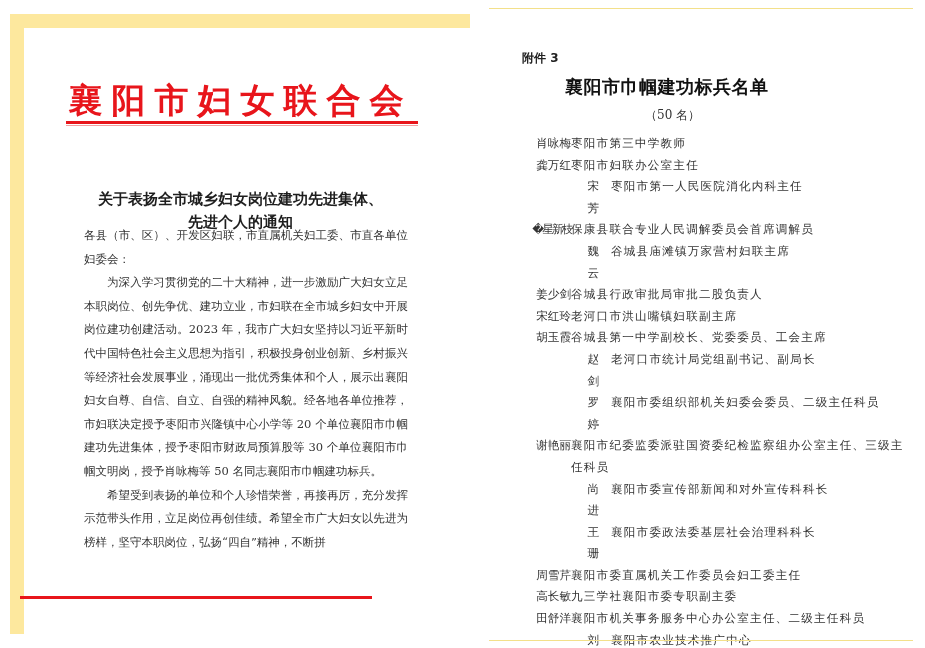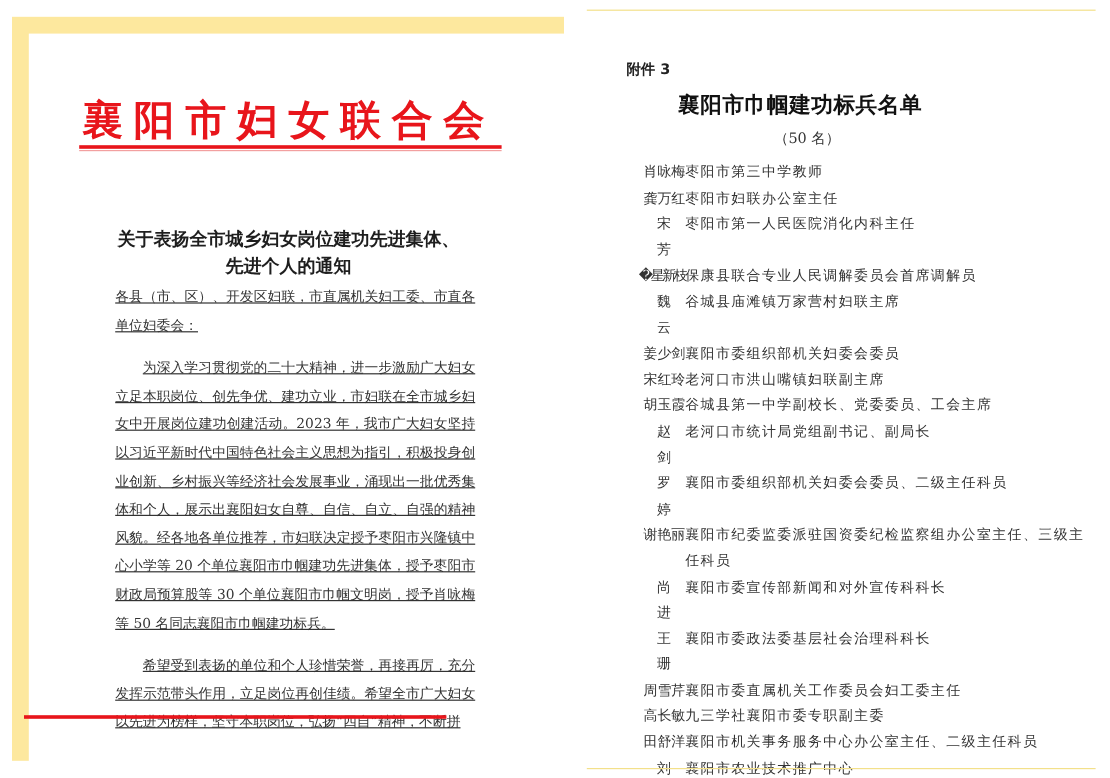--- a/index.html
+++ b/index.html
@@ -7,33 +7,33 @@
        font-family:"DejaVu Serif","Liberation Serif",serif;color:#2a2a2a;}
   .left-frame{position:absolute;left:10px;top:14px;width:460px;height:620px;background:#fde89e;}
   .left-page{position:absolute;left:24px;top:28px;width:433px;height:631px;background:#ffffff;padding-left:24px;}
   .org-title{position:absolute;left:0;top:50px;width:433px;text-align:center;color:#e8151b;
        font-family:"DejaVu Serif",serif;font-size:34px;font-weight:bold;letter-spacing:9px;}
   .red-rule-top{position:absolute;left:42px;top:93px;width:352px;height:3px;background:#e8151b;}
   .red-rule-top-thin{position:absolute;left:42px;top:97px;width:352px;height:1px;background:#f2a0a0;}
   .notice-title{position:absolute;left:0;top:122px;width:433px;text-align:center;color:#1e1e1e;
        font-size:15px;font-weight:bold;line-height:23px;margin-top:38px;}
   .body-text{position:absolute;left:60px;top:196px;width:324px;font-size:11.5px;line-height:23.6px;color:#333;}
-  .body-text p{margin:12px;text-align:justify;text-decoration:underline;}
+  .body-text p{margin:0;text-align:justify;}
   .body-text .indent{text-indent:2em;}
   .red-rule-bot{position:absolute;left:-16px;top:568px;width:352px;height:3px;background:#e8151b;}
 
   .right-line-top{position:absolute;left:489px;top:8px;width:424px;height:1px;background:#f3e08a;}
   .right-line-bot{position:absolute;left:489px;top:640px;width:424px;height:1px;background:#f3e08a;}
   .annex{position:absolute;left:522px;top:50px;font-family:"DejaVu Sans",sans-serif;font-size:12px;font-weight:bold;color:#222;}
   .list-title{position:absolute;left:565px;top:75px;font-size:18px;font-weight:bold;color:#111;letter-spacing:0.5px;}
   .list-count{position:absolute;left:645px;top:107px;font-size:12px;color:#333;}
   .roster{position:absolute;left:524px;top:133px;width:390px;font-size:11.6px;color:#333;}
   .row{display:flex;line-height:21.6px;position:relative;}
   .row .name{width:47px;flex:none;letter-spacing:0;text-align:right;}
-  .row .name.spaced{letter-spacing:12px;}
+  .row .name.spaced{letter-spacing:12px;margin-left:40px;}
   .row .title{flex:1;letter-spacing:1.2px;}
   .row.wrap .title{line-height:21.6px;}
 </style>
 </head>
 <body>
 
 <div class="left-frame"></div>
 <div class="left-page">
   <div class="org-title">襄阳市妇女联合会</div>
   <div class="red-rule-top"></div>
@@ -71,21 +71,21 @@
   <div class="row">
       <span class="name" style="letter-spacing:-2px;">�星新枝</span>
       <span class="title">保康县联合专业人民调解委员会首席调解员</span>
     </div>
   <div class="row">
       <span class="name spaced">魏云</span>
       <span class="title">谷城县庙滩镇万家营村妇联主席</span>
     </div>
   <div class="row">
       <span class="name">姜少剑</span>
-      <span class="title">襄阳市委组织部机关妇委会委员</span>
+      <span class="title">谷城县行政审批局审批二股负责人</span>
     </div>
   <div class="row">
       <span class="name">宋红玲</span>
       <span class="title">老河口市洪山嘴镇妇联副主席</span>
     </div>
   <div class="row">
       <span class="name">胡玉霞</span>
       <span class="title">谷城县第一中学副校长、党委委员、工会主席</span>
     </div>
   <div class="row">

